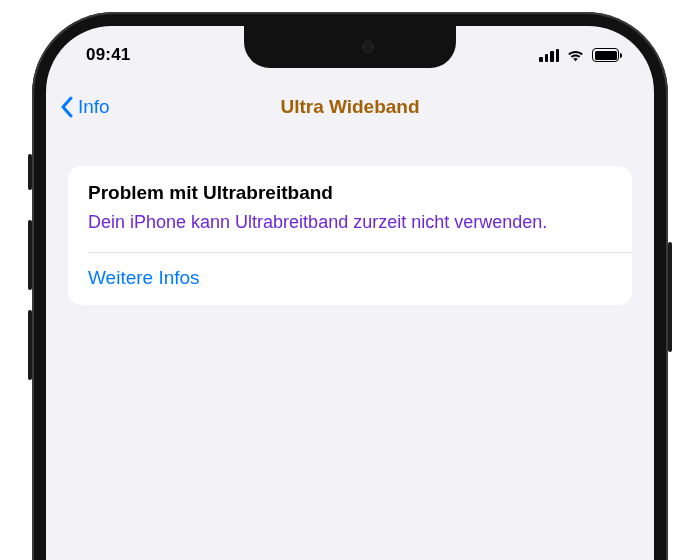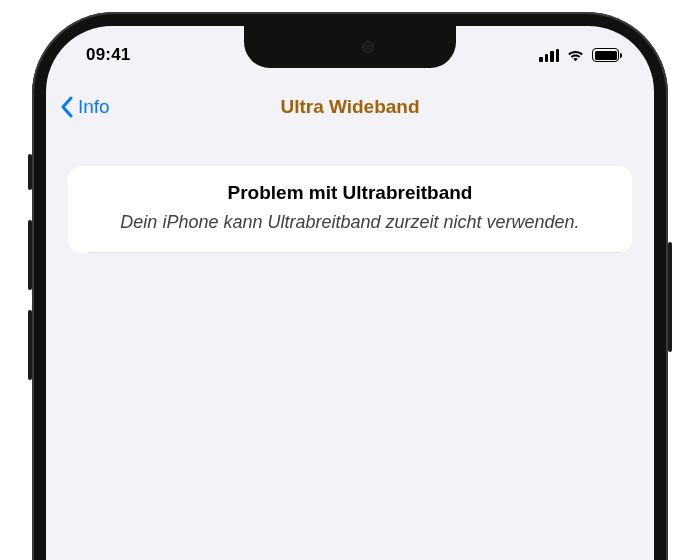--- a/index.html
+++ b/index.html
@@ -155,36 +155,34 @@
       width: 100%;
       text-align: center;
     }
     .content {
       padding: 36px 22px 0 22px;
     }
     .card {
       background: #ffffff;
       border-radius: 14px;
       overflow: hidden;
-      text-align: center;
     }
     .card-top {
       padding: 16px 20px 18px 20px;
     }
     .card-title {
       font-size: 19px;
       font-weight: 600;
       color: #000;
       margin-bottom: 6px;
     }
     .card-body {
       font-size: 18px;
-      color: #404040;
+      color: #6d28d9;
       line-height: 1.35;
-      font-style: italic;
     }
     .divider {
       height: 1px;
       background: #e2e2e5;
       margin-left: 20px;
     }
     .card-link {
       padding: 14px 20px 16px 20px;
       font-size: 19px;
       color: #007aff;
@@ -239,17 +237,18 @@
       <div class="nav-title">Ultra Wideband</div>
     </div>
 
     <div class="content">
       <div class="card">
         <div class="card-top">
           <div class="card-title">Problem mit Ultrabreitband</div>
           <div class="card-body">Dein iPhone kann Ultrabreitband zurzeit nicht verwenden.</div>
         </div>
         <div class="divider"></div>
+        <div class="card-link">Weitere Infos</div>
       </div>
     </div>
 
   </div>
 </div>
 
 </body></html>

